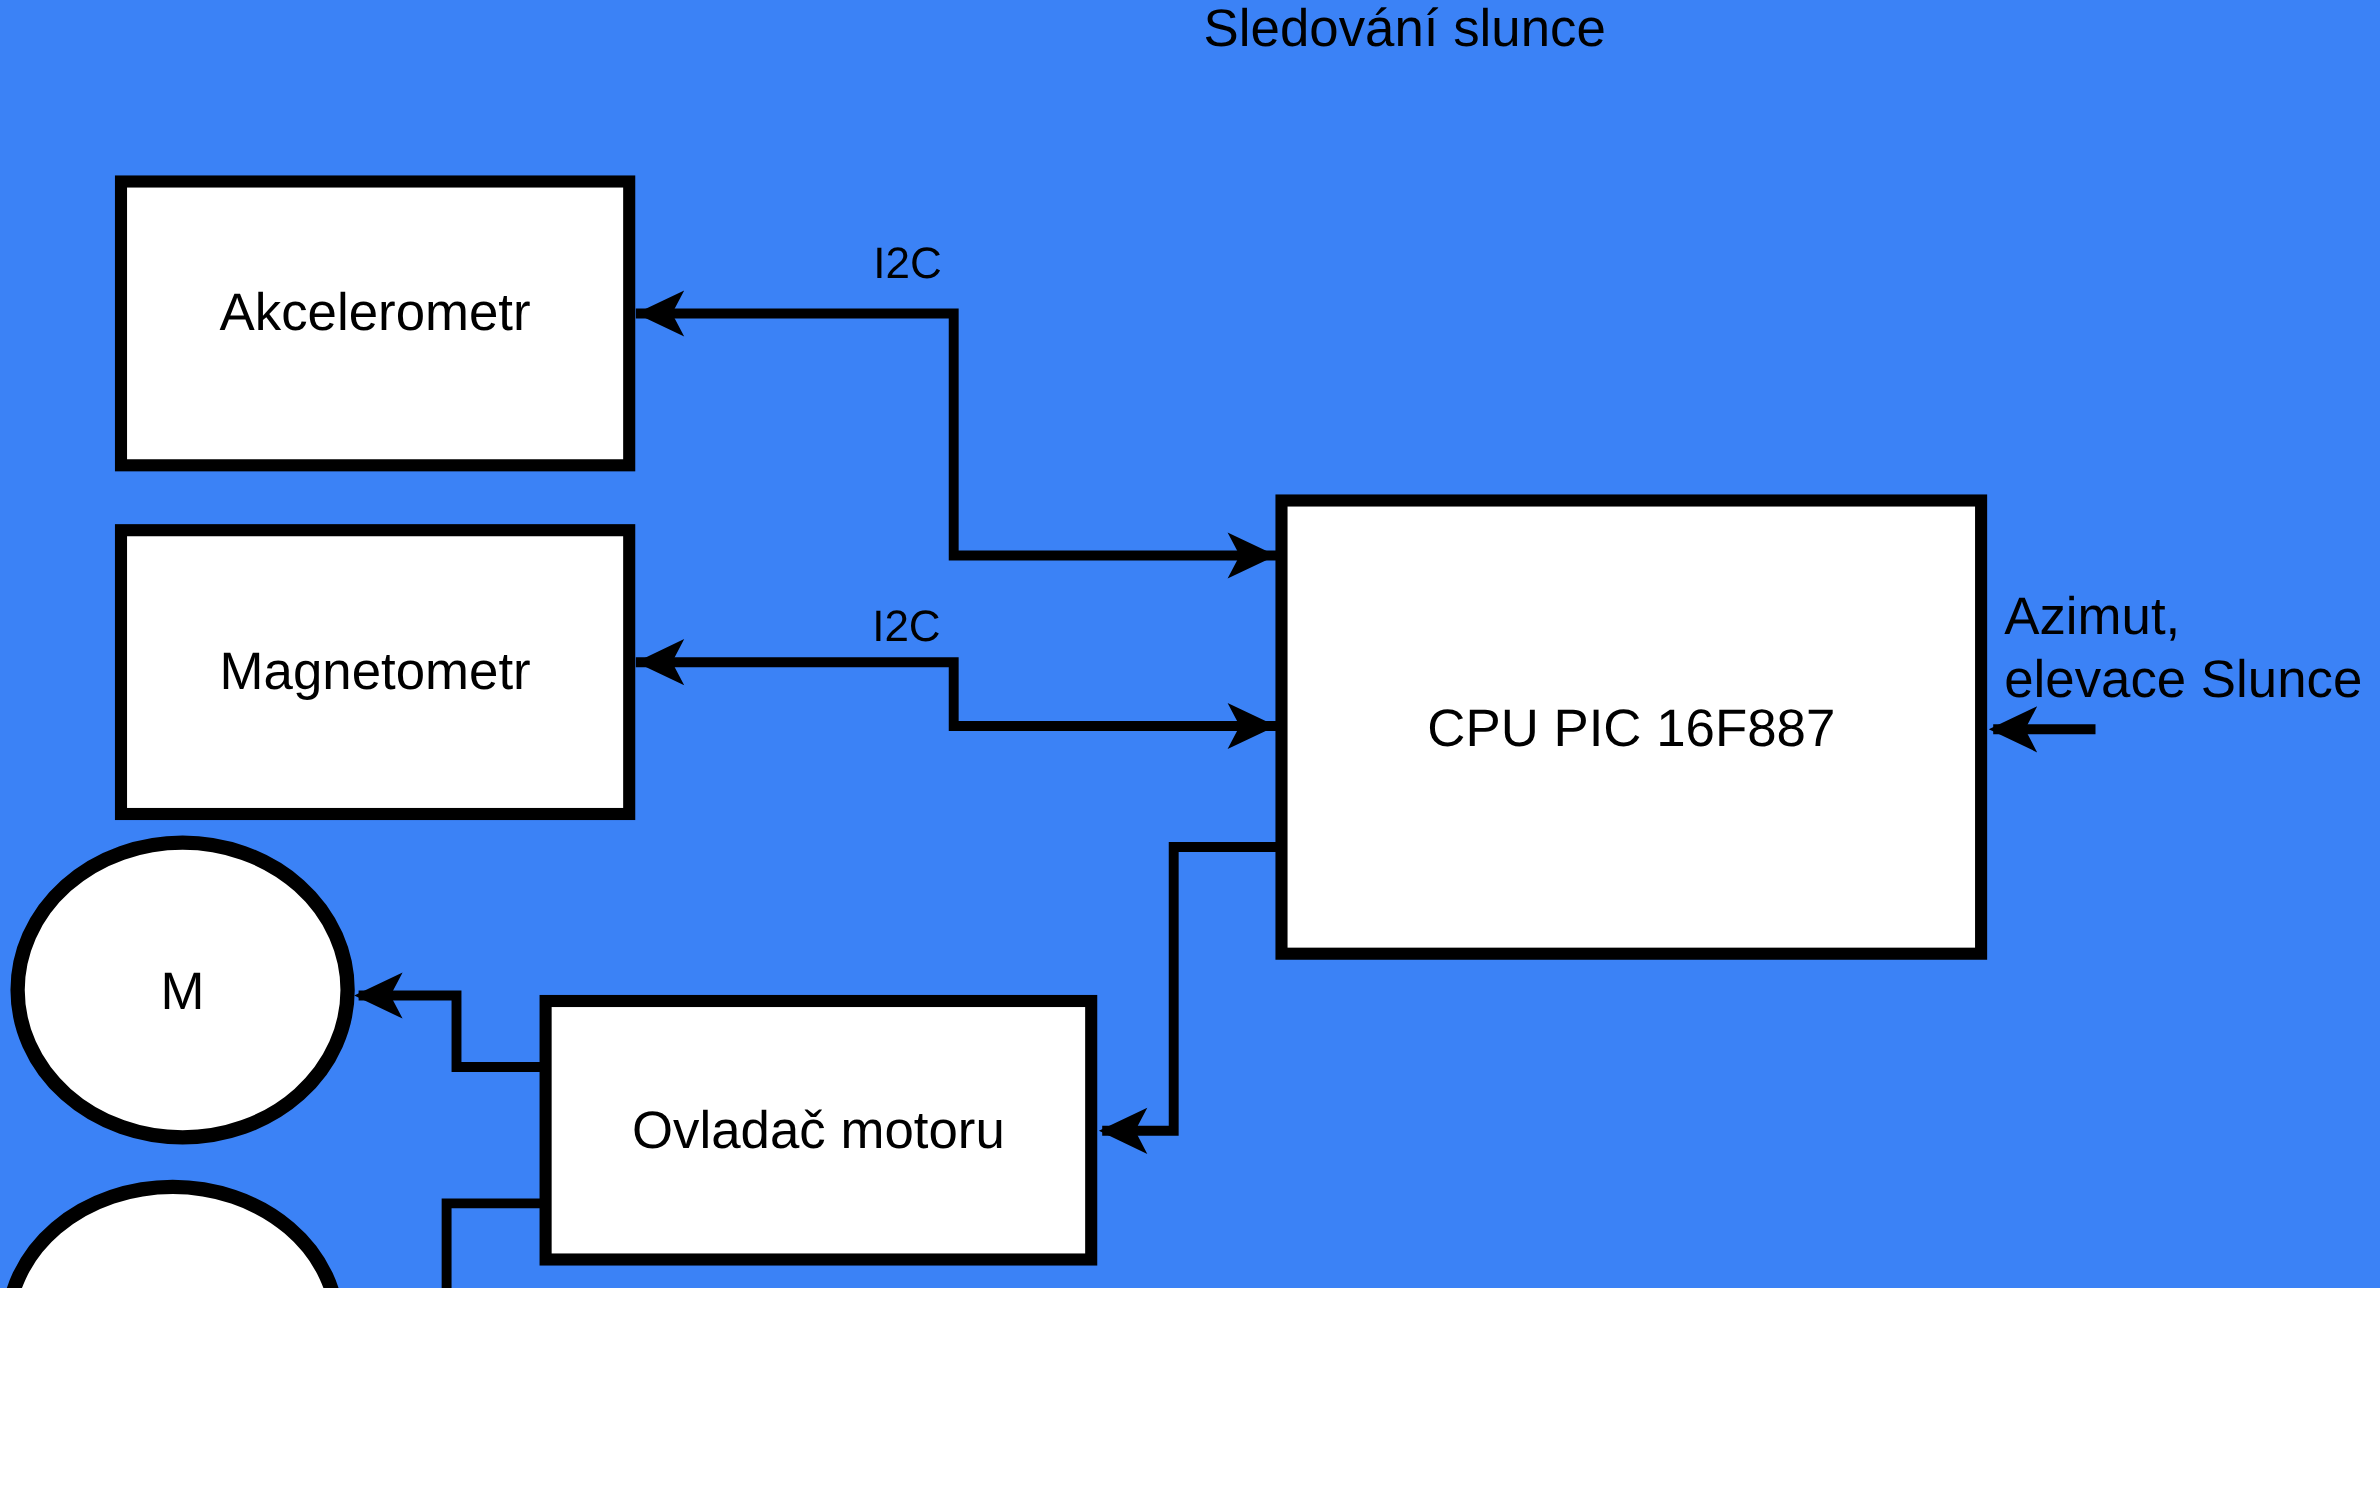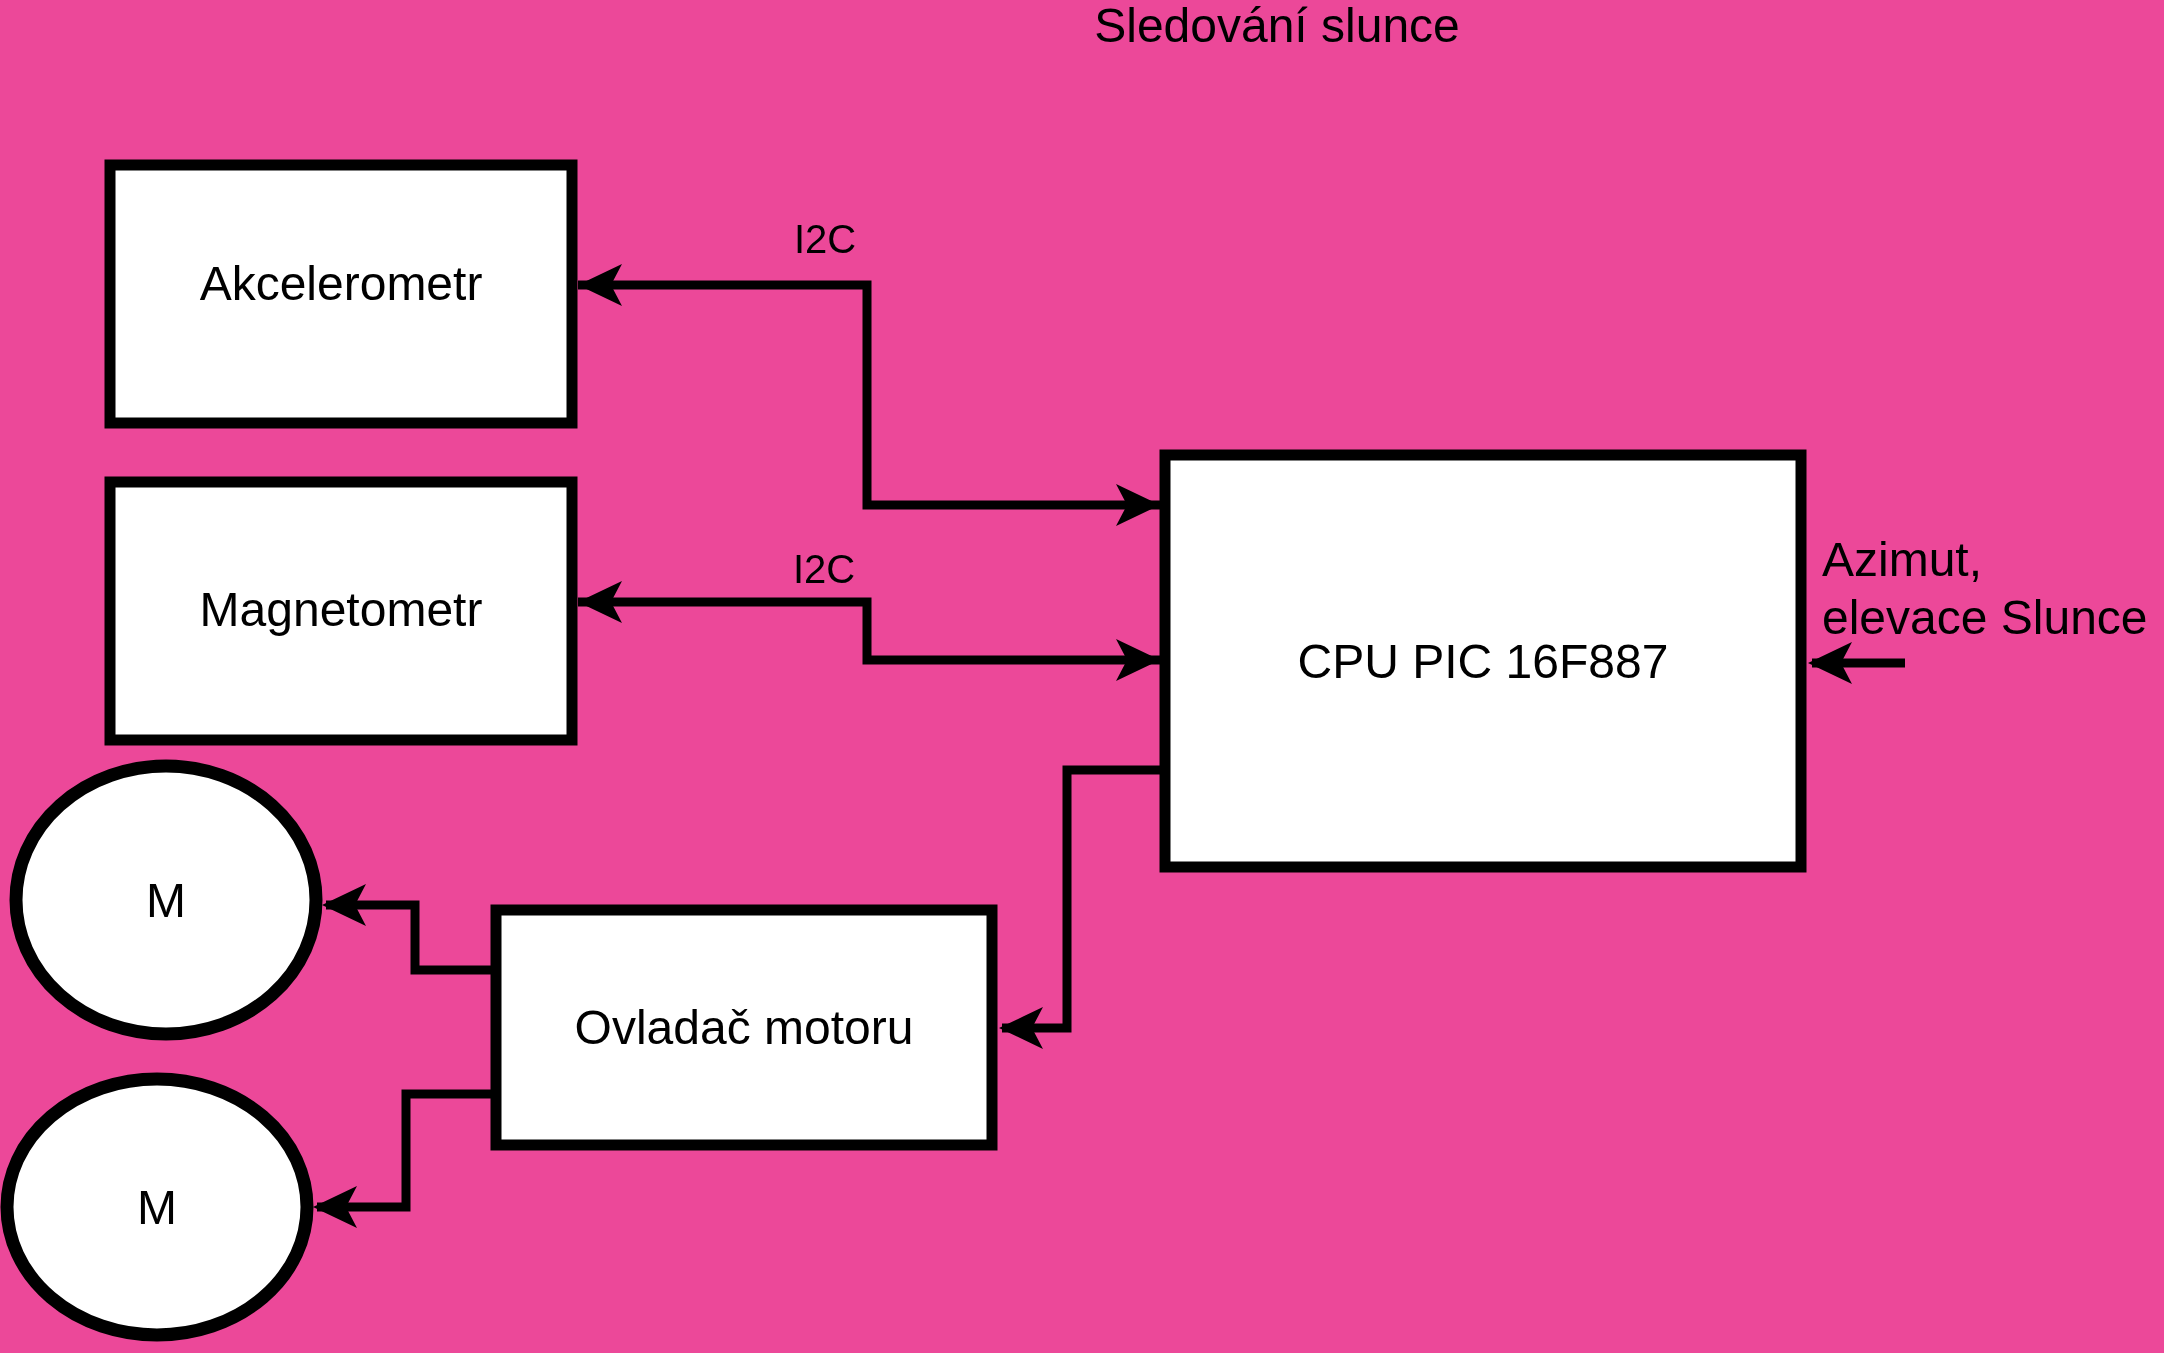--- a/index.html
+++ b/index.html
@@ -3,22 +3,22 @@
 <meta charset="utf-8">
 <style>
   html, body {
     margin: 0;
     padding: 0;
     background: #ffffff;
   }
   .canvas {
     position: relative;
     width: 2164px;
-    height: 1353px;
-    background: #ec4899;
+    height: 1171px;
+    background: #3b82f6;
     overflow: hidden;
   }
   svg { display: block; }
   .shape {
     fill: #ffffff;
     stroke: #000000;
     stroke-width: 11px;
   }
   .ellipse-shape {
     fill: #ffffff;

